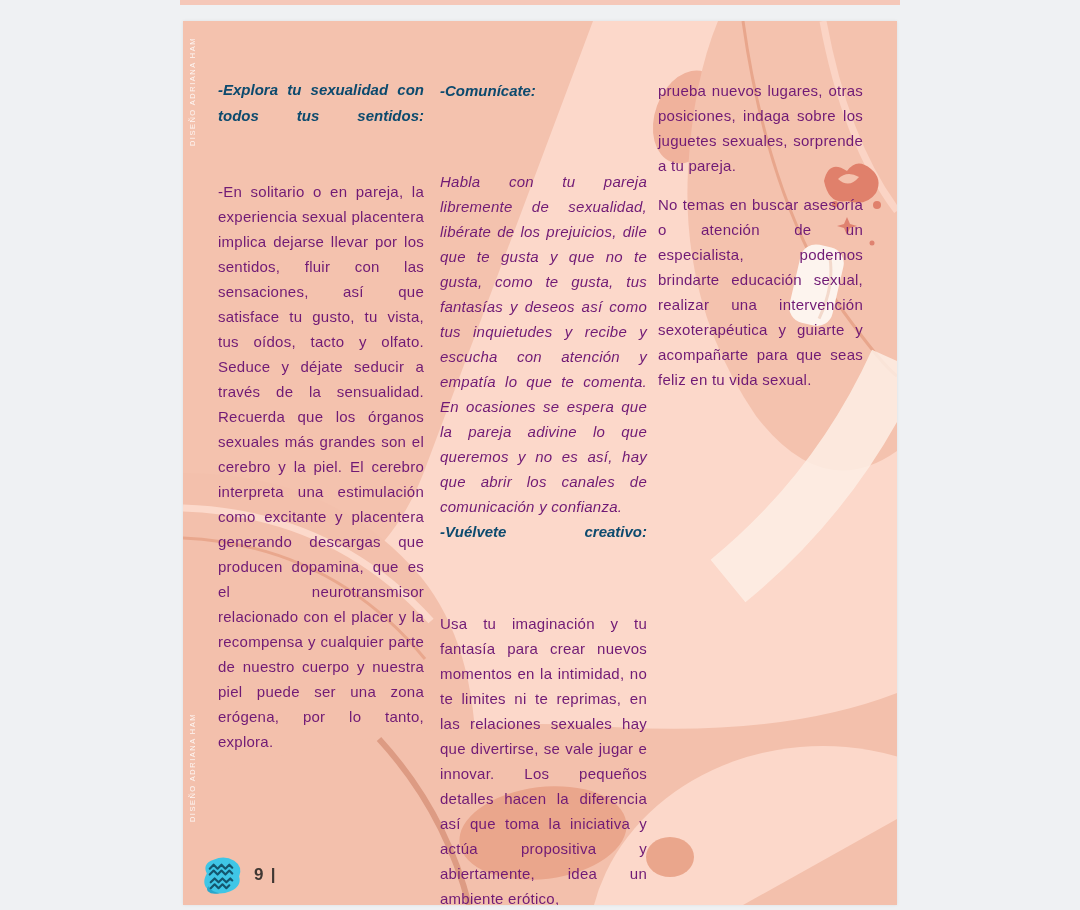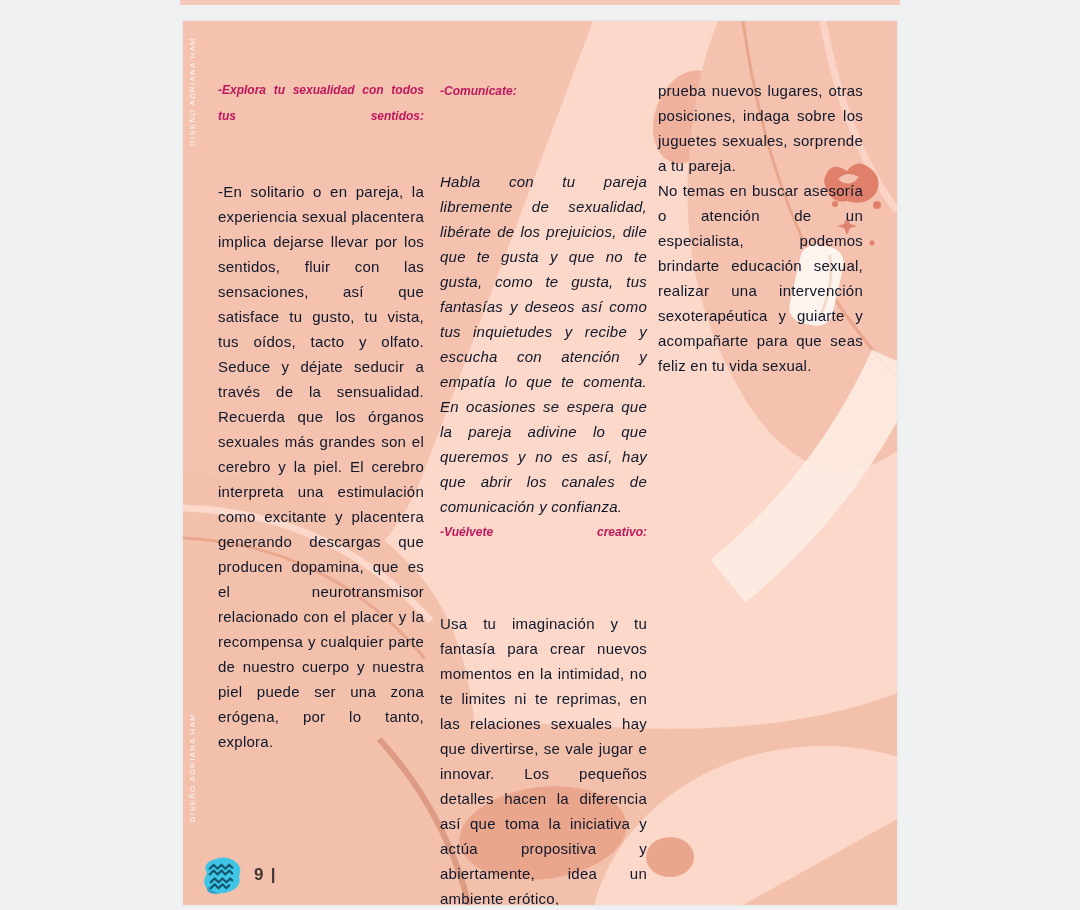--- a/index.html
+++ b/index.html
@@ -23,34 +23,34 @@
     color:rgba(255,255,255,0.85); font-size:7.5px; letter-spacing:1.5px;
     writing-mode:vertical-rl; transform:rotate(180deg); white-space:nowrap;
   }
   .credit.top { top:16px; }
   .credit.bottom { top:692px; }
   .col { position:absolute; width:212px; }
   .col1 { left:35px;  top:56px; width:206px; }
   .col2 { left:257px; top:57px; width:207px; }
   .col3 { left:475px; top:57px; width:205px; }
   .head {
-    color:#be185d; font-size:12px; line-height:26px;
+    color:#0c4a6e; font-size:15px; line-height:26px;
     font-weight:bold; font-style:italic; text-align:justify;
   }
   .head:after { content:""; display:inline-block; width:100%; }
   .body-txt {
-    color:#0f172a; font-size:15px; line-height:25px;
+    color:#701a75; font-size:15px; line-height:25px;
     text-align:justify; letter-spacing:0.25px;
   }
   .mt-c1body { margin-top:24px; }
   .mt-c2body1 { margin-top:39px;font-style:italic; }
   .mt-c2head2 { }
   .mt-c2body2 { margin-top:40px; }
   .mt-c3head  { margin-top:8px; }
-  .mt-c3body2 { }
+  .mt-c3body2 { margin-top:14px; }
   .footer {
     position:absolute; left:14px; top:828px; height:52px;
     display:flex; align-items:center; gap:10px;
   }
   .footer-text {
     display:flex; align-items:center; gap:7px;
     color:#3f3733; font-size:17px; font-weight:bold; letter-spacing:0.2px;
   }
 </style>
 </head>

